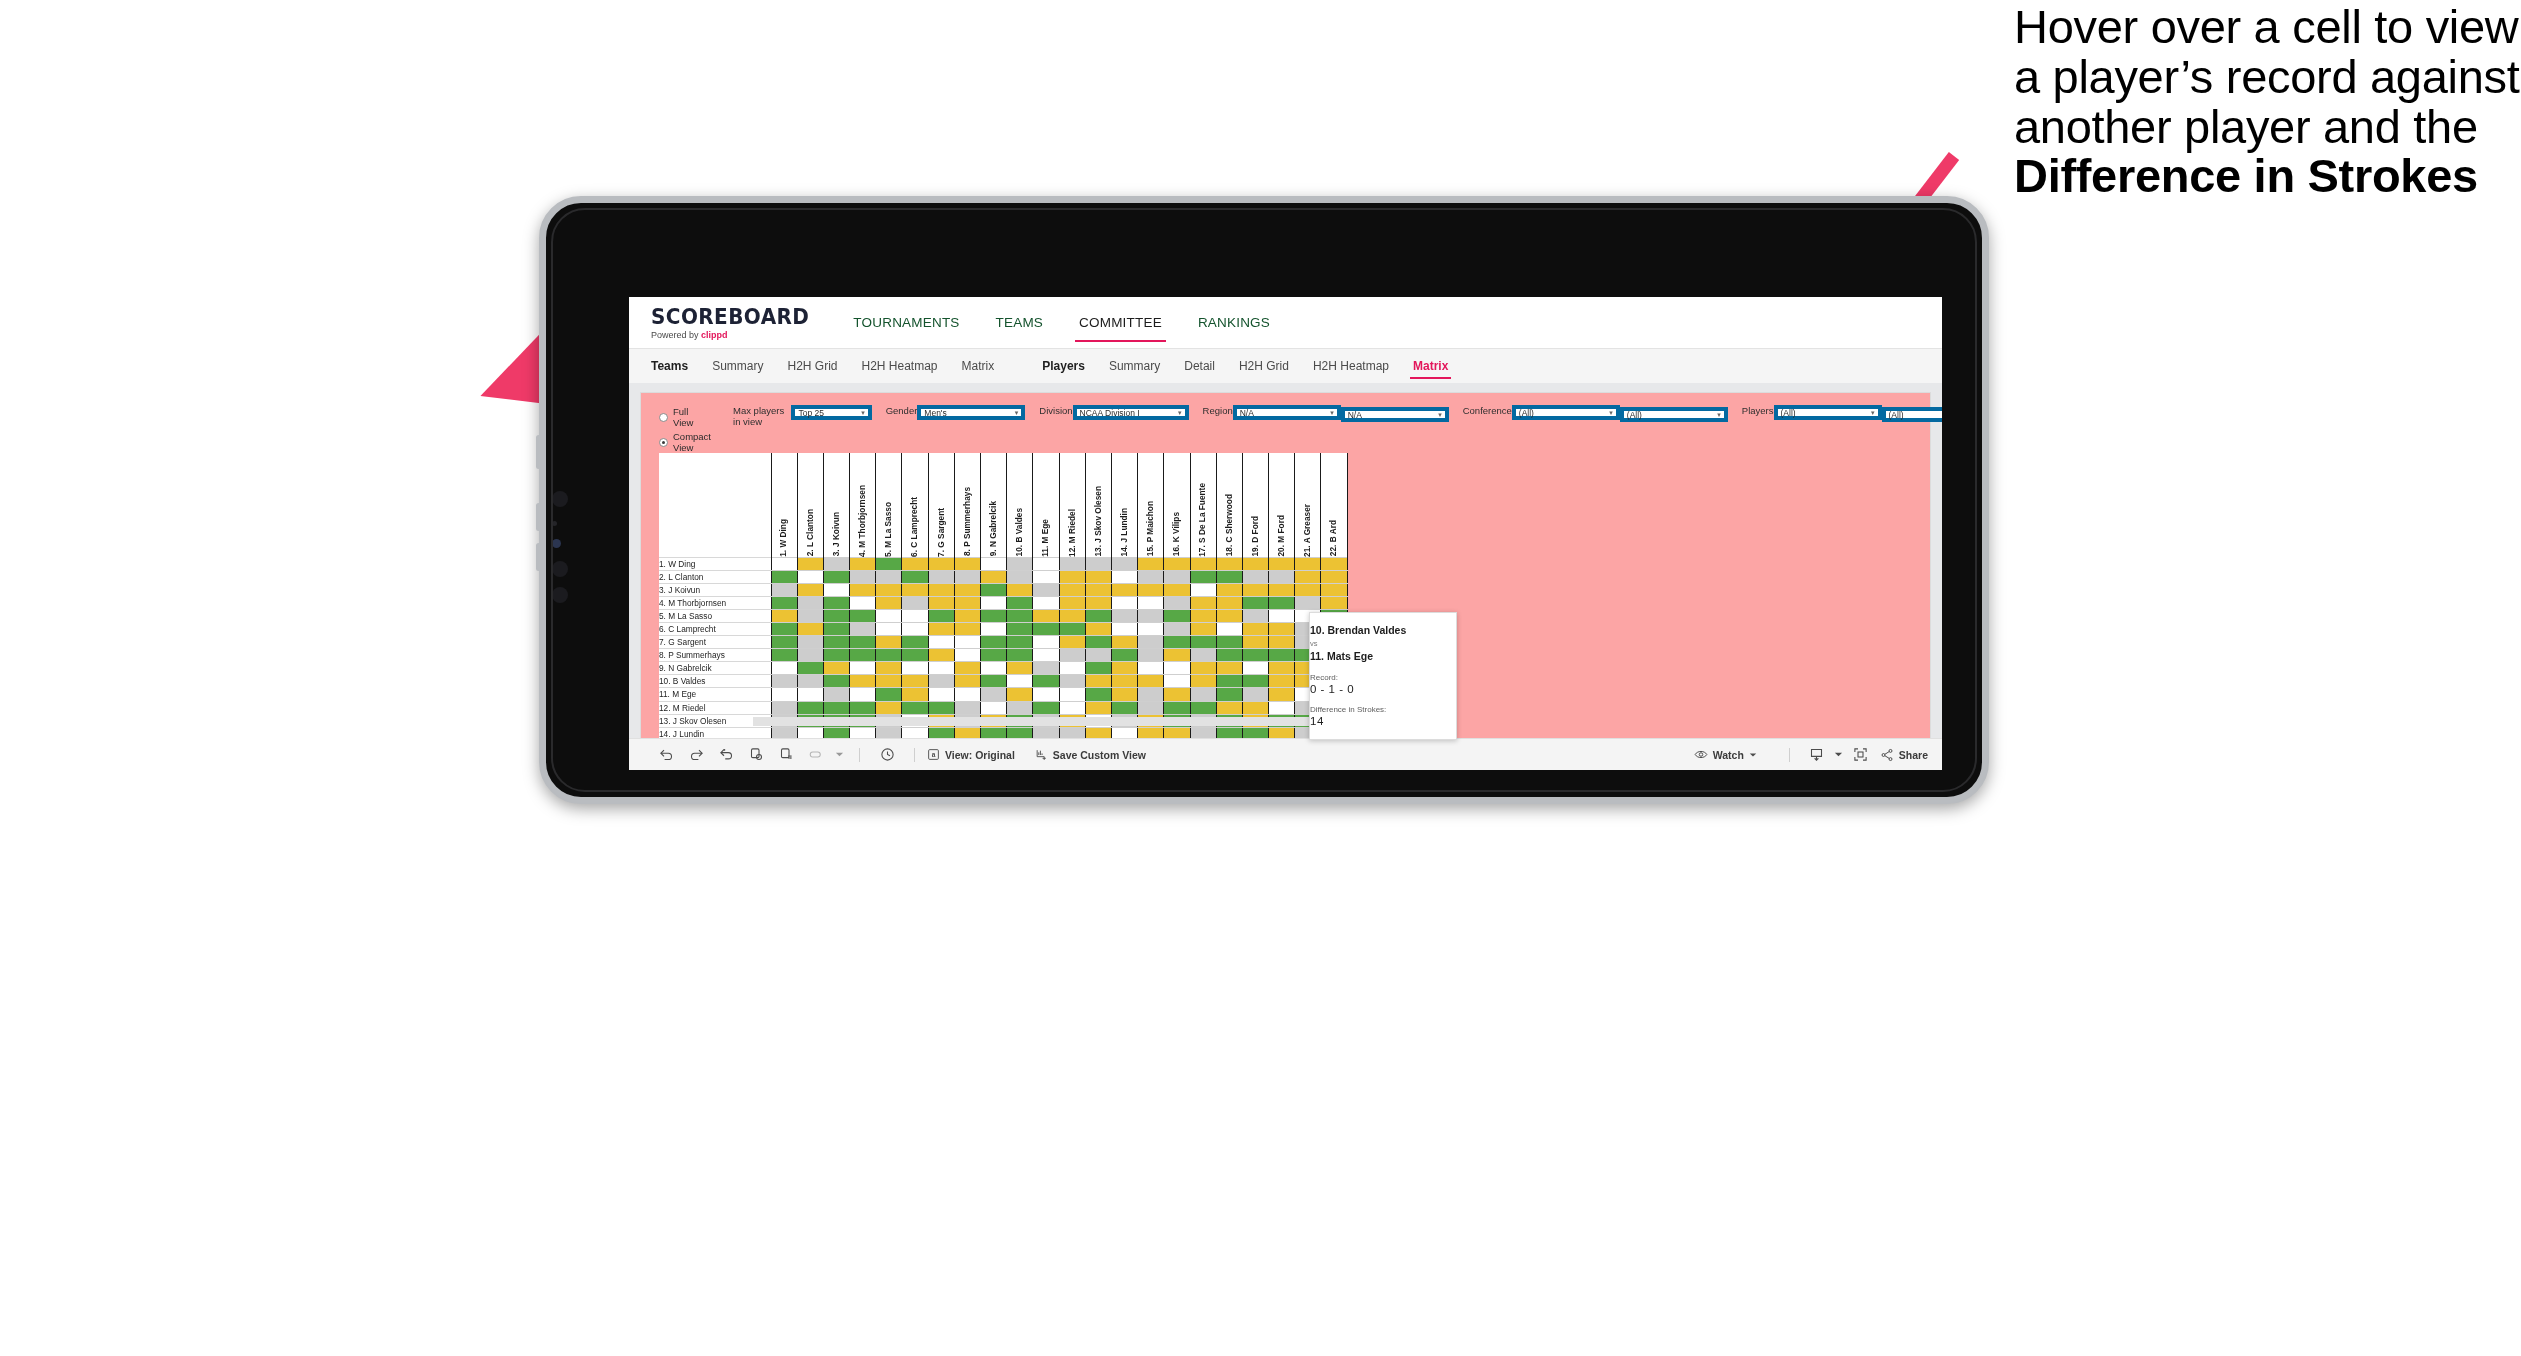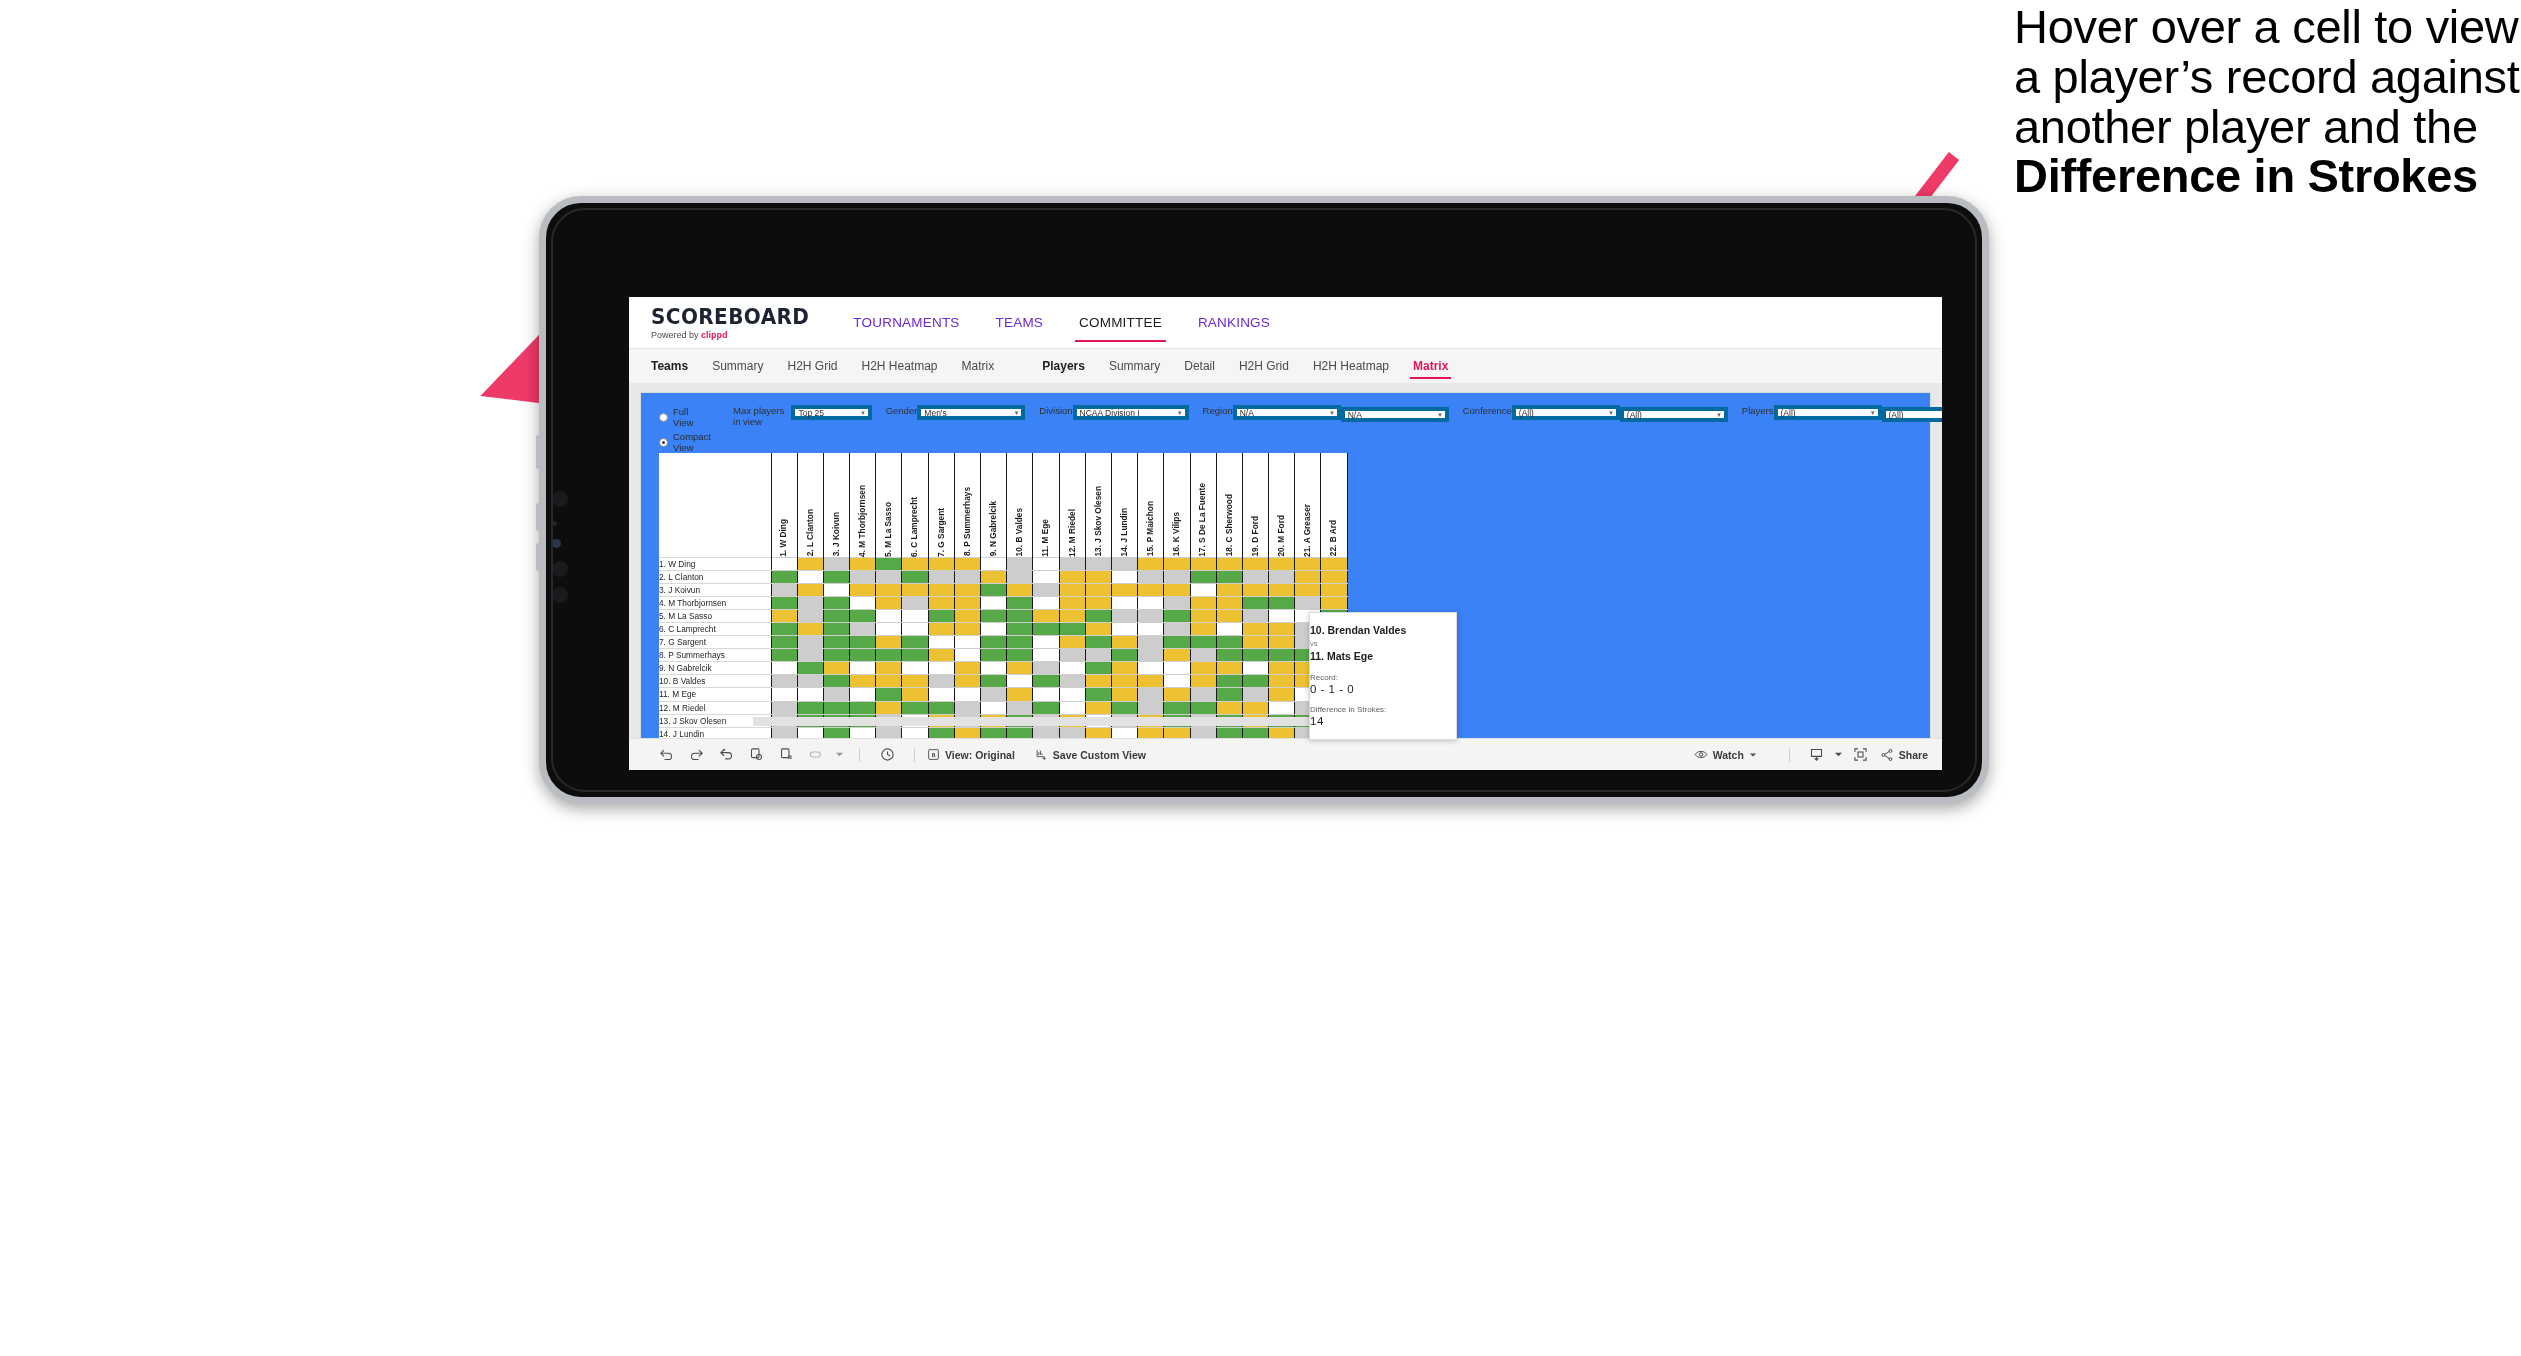--- a/index.html
+++ b/index.html
@@ -70,21 +70,21 @@
   #brand .logo {
     font-family:"DejaVu Sans", sans-serif;
     font-weight:700; font-size:20px; letter-spacing:0.4px;
     color:#1d2235; line-height:1;
     transform: scaleY(1.1);
   }
   #brand .powered { font-size:9px; color:#4a4a4a; margin-top:4px; }
   #brand .powered .pink { color:#e3165b; font-weight:700; }
   .topnav-item {
     display:flex; align-items:center; padding:0 18px;
-    font-size:13.5px; color:#6d28d9; letter-spacing:.2px;
+    font-size:13.5px; color:#14532d; letter-spacing:.2px;
     position:relative; cursor:pointer;
   }
   .topnav-item.active { color:#1d1d1d; }
   .topnav-item.active::after{
     content:""; position:absolute; left:14px; right:14px; bottom:6px;
     height:2.5px; background:#e3165b;
   }
 
   
   #subnav { height:34px; background:#f5f5f5; display:flex; align-items:center; padding-left:22px; gap:0; }
@@ -96,21 +96,21 @@
   .sub-item.active::after{
     content:""; position:absolute; left:9px; right:9px; bottom:-6px; height:2px; background:#e3165b;
   }
 
   
   #canvas {
     position:absolute; left:0; top:86px; width:1313px; height:387px;
     background:#e7e8ea; padding:10px 12px 0 12px;
   }
   #sheet {
-    background:#3b82f6; width:100%; height:355px; position:relative;
+    background:#fca5a5; width:100%; height:355px; position:relative;
     box-shadow:0 0 0 1px #dcdcdc;
   }
 
   
   #filters { display:flex; padding:12px 0 0 18px; gap:0; align-items:flex-start; }
   .fblock { display:flex; flex-direction:row; }
   .fblock + .fblock { margin-left: 14px; }
   .flabel { font-size:9.5px; color:#2f2f2f; margin-bottom:3px; height:12px; }
   .fselect {
     width:108px; height:15px; border:4px solid #0369a1; background:#fff;

